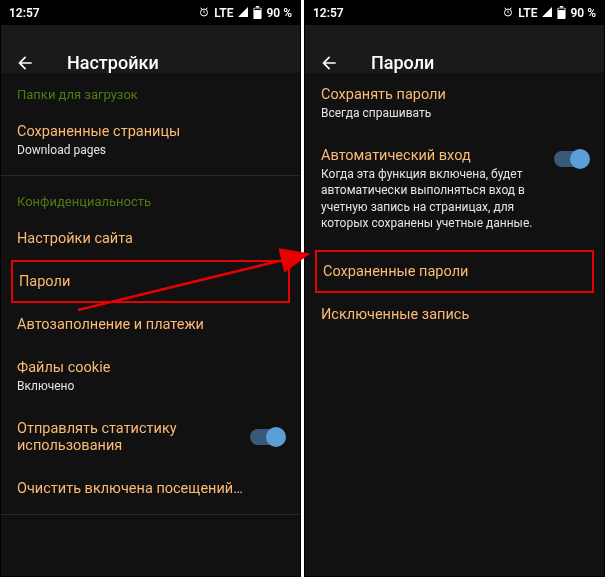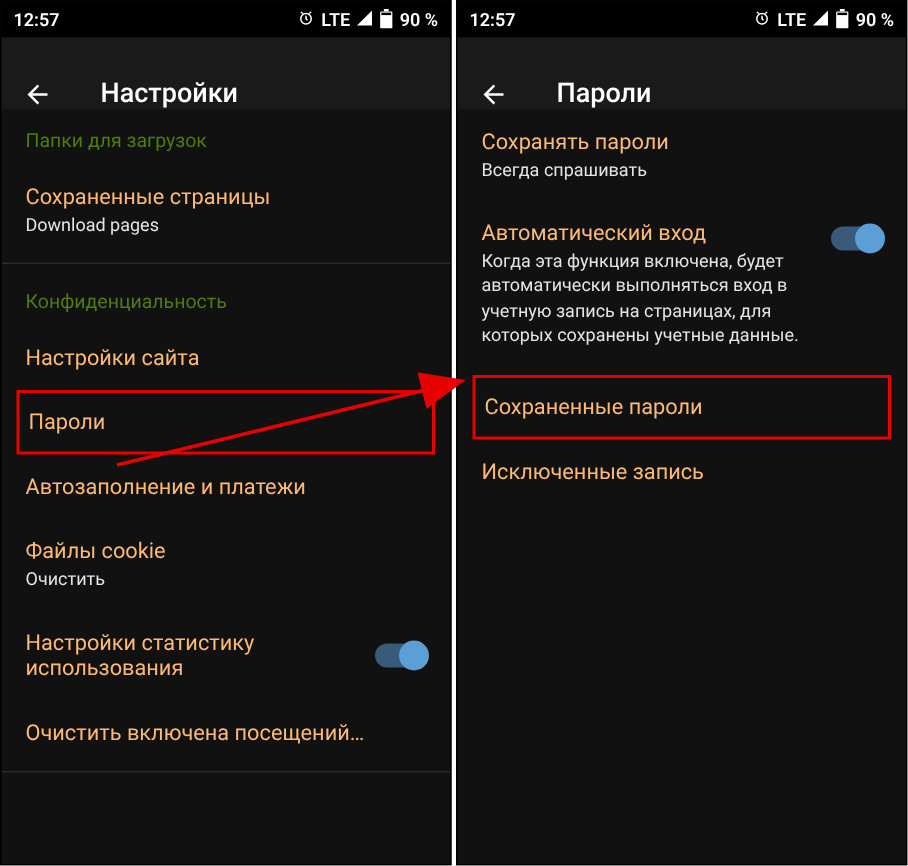--- a/index.html
+++ b/index.html
@@ -128,25 +128,25 @@
       <div class="item-title">Настройки сайта</div>
     </div>
     <div class="highlight-box">
       <div class="item-title">Пароли</div>
     </div>
     <div class="item">
       <div class="item-title">Автозаполнение и платежи</div>
     </div>
     <div class="item">
       <div class="item-title">Файлы cookie</div>
-      <div class="item-sub">Очистить</div>
+      <div class="item-sub">Включено</div>
     </div>
     <div class="item-row">
       <div class="txt">
-        <div class="item-title">Настройки статистику использования</div>
+        <div class="item-title">Отправлять статистику использования</div>
       </div>
       <div class="toggle"></div>
     </div>
     <div class="item">
       <div class="item-title">Очистить включена посещений…</div>
     </div>
     <div class="divider"></div>
 
   </div>
 </div>

